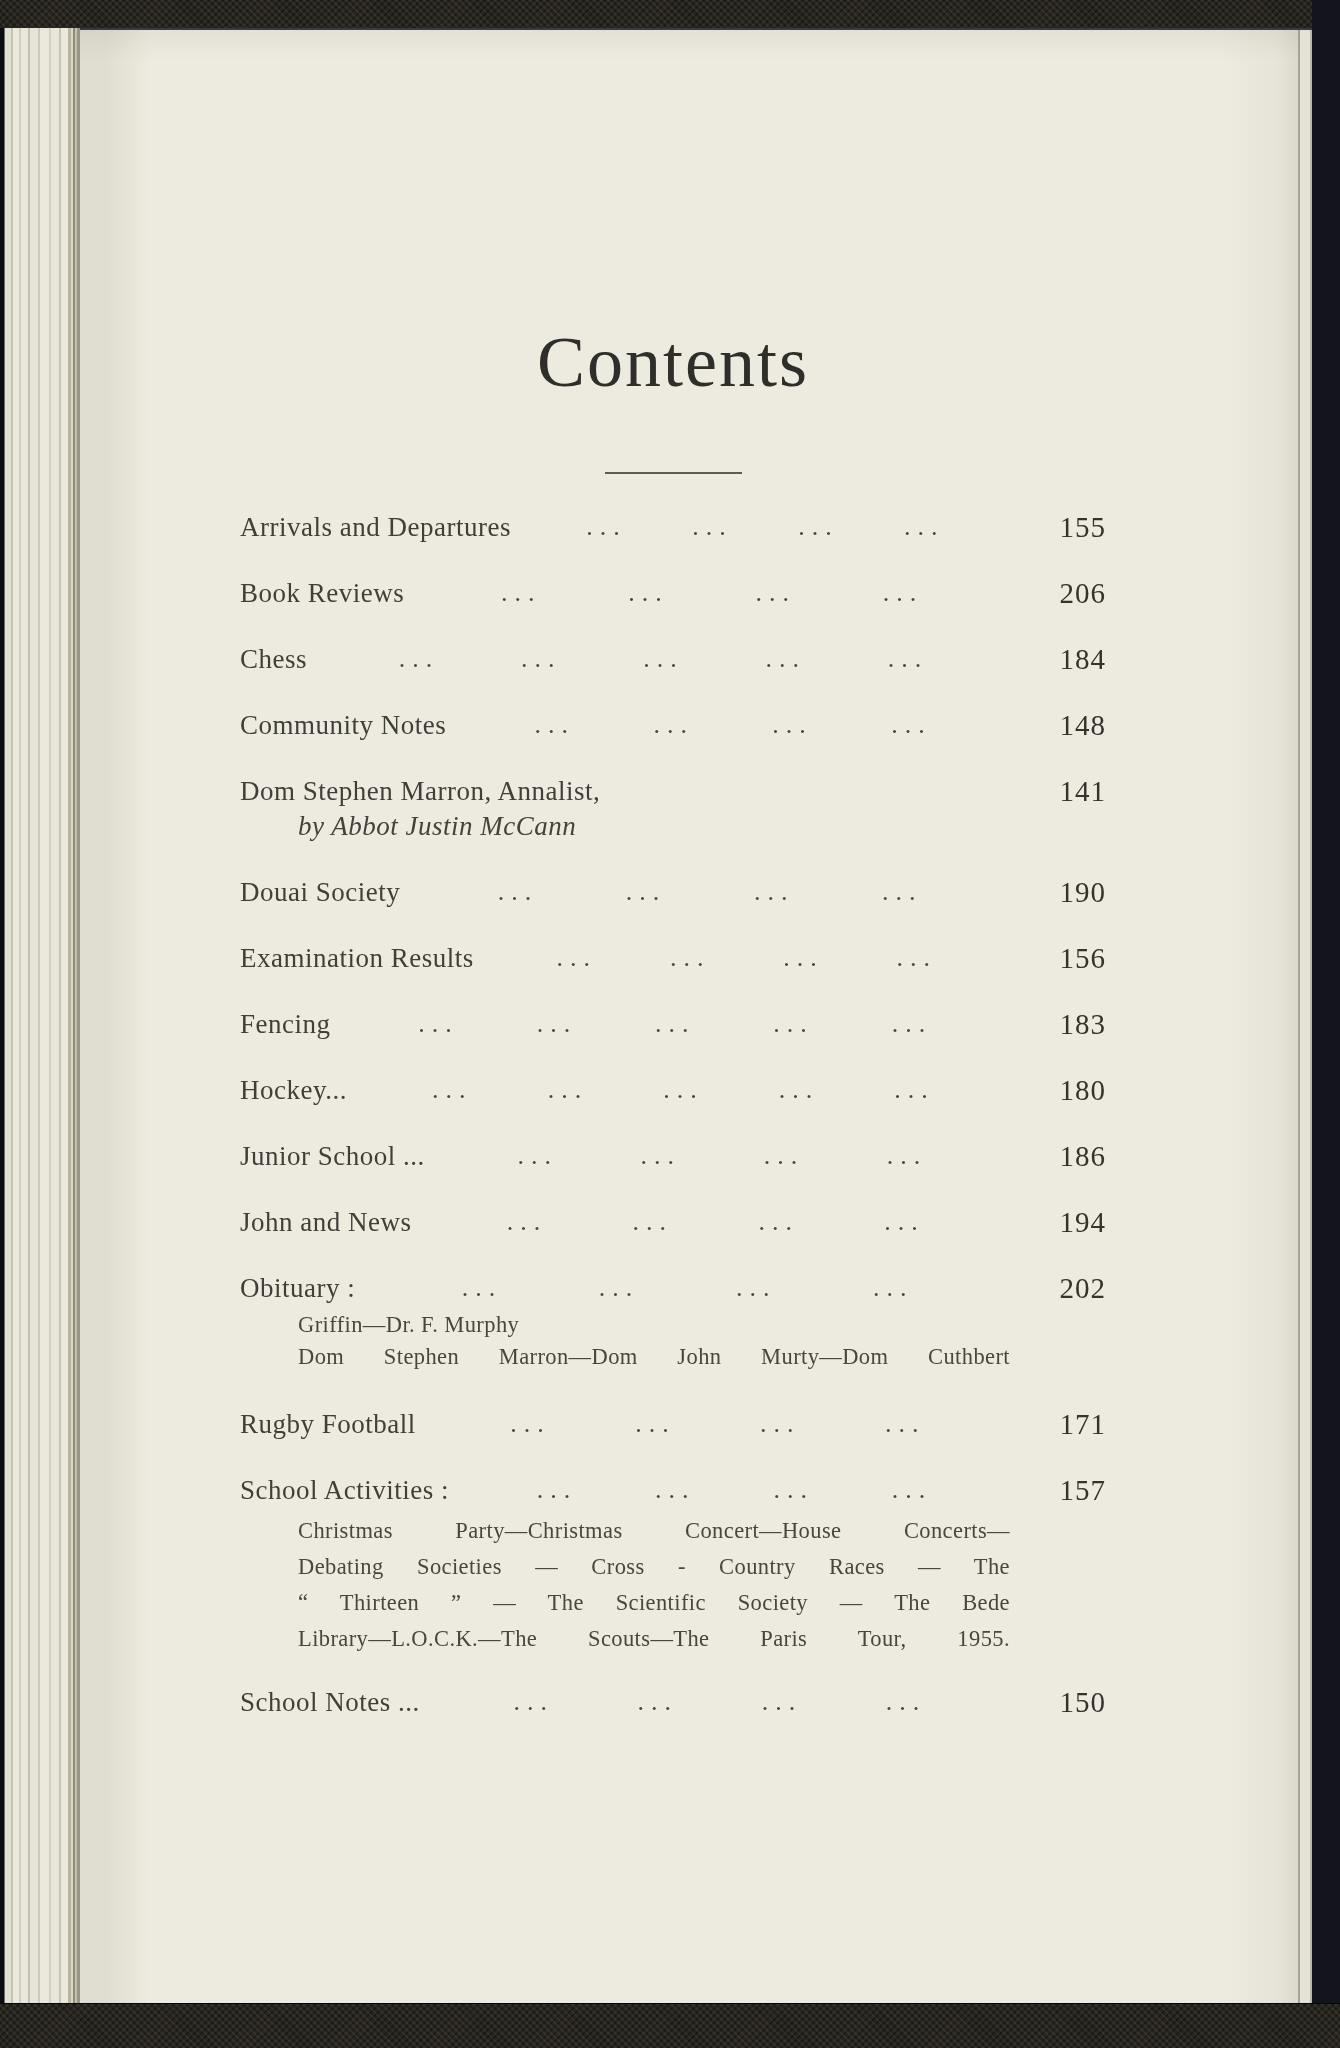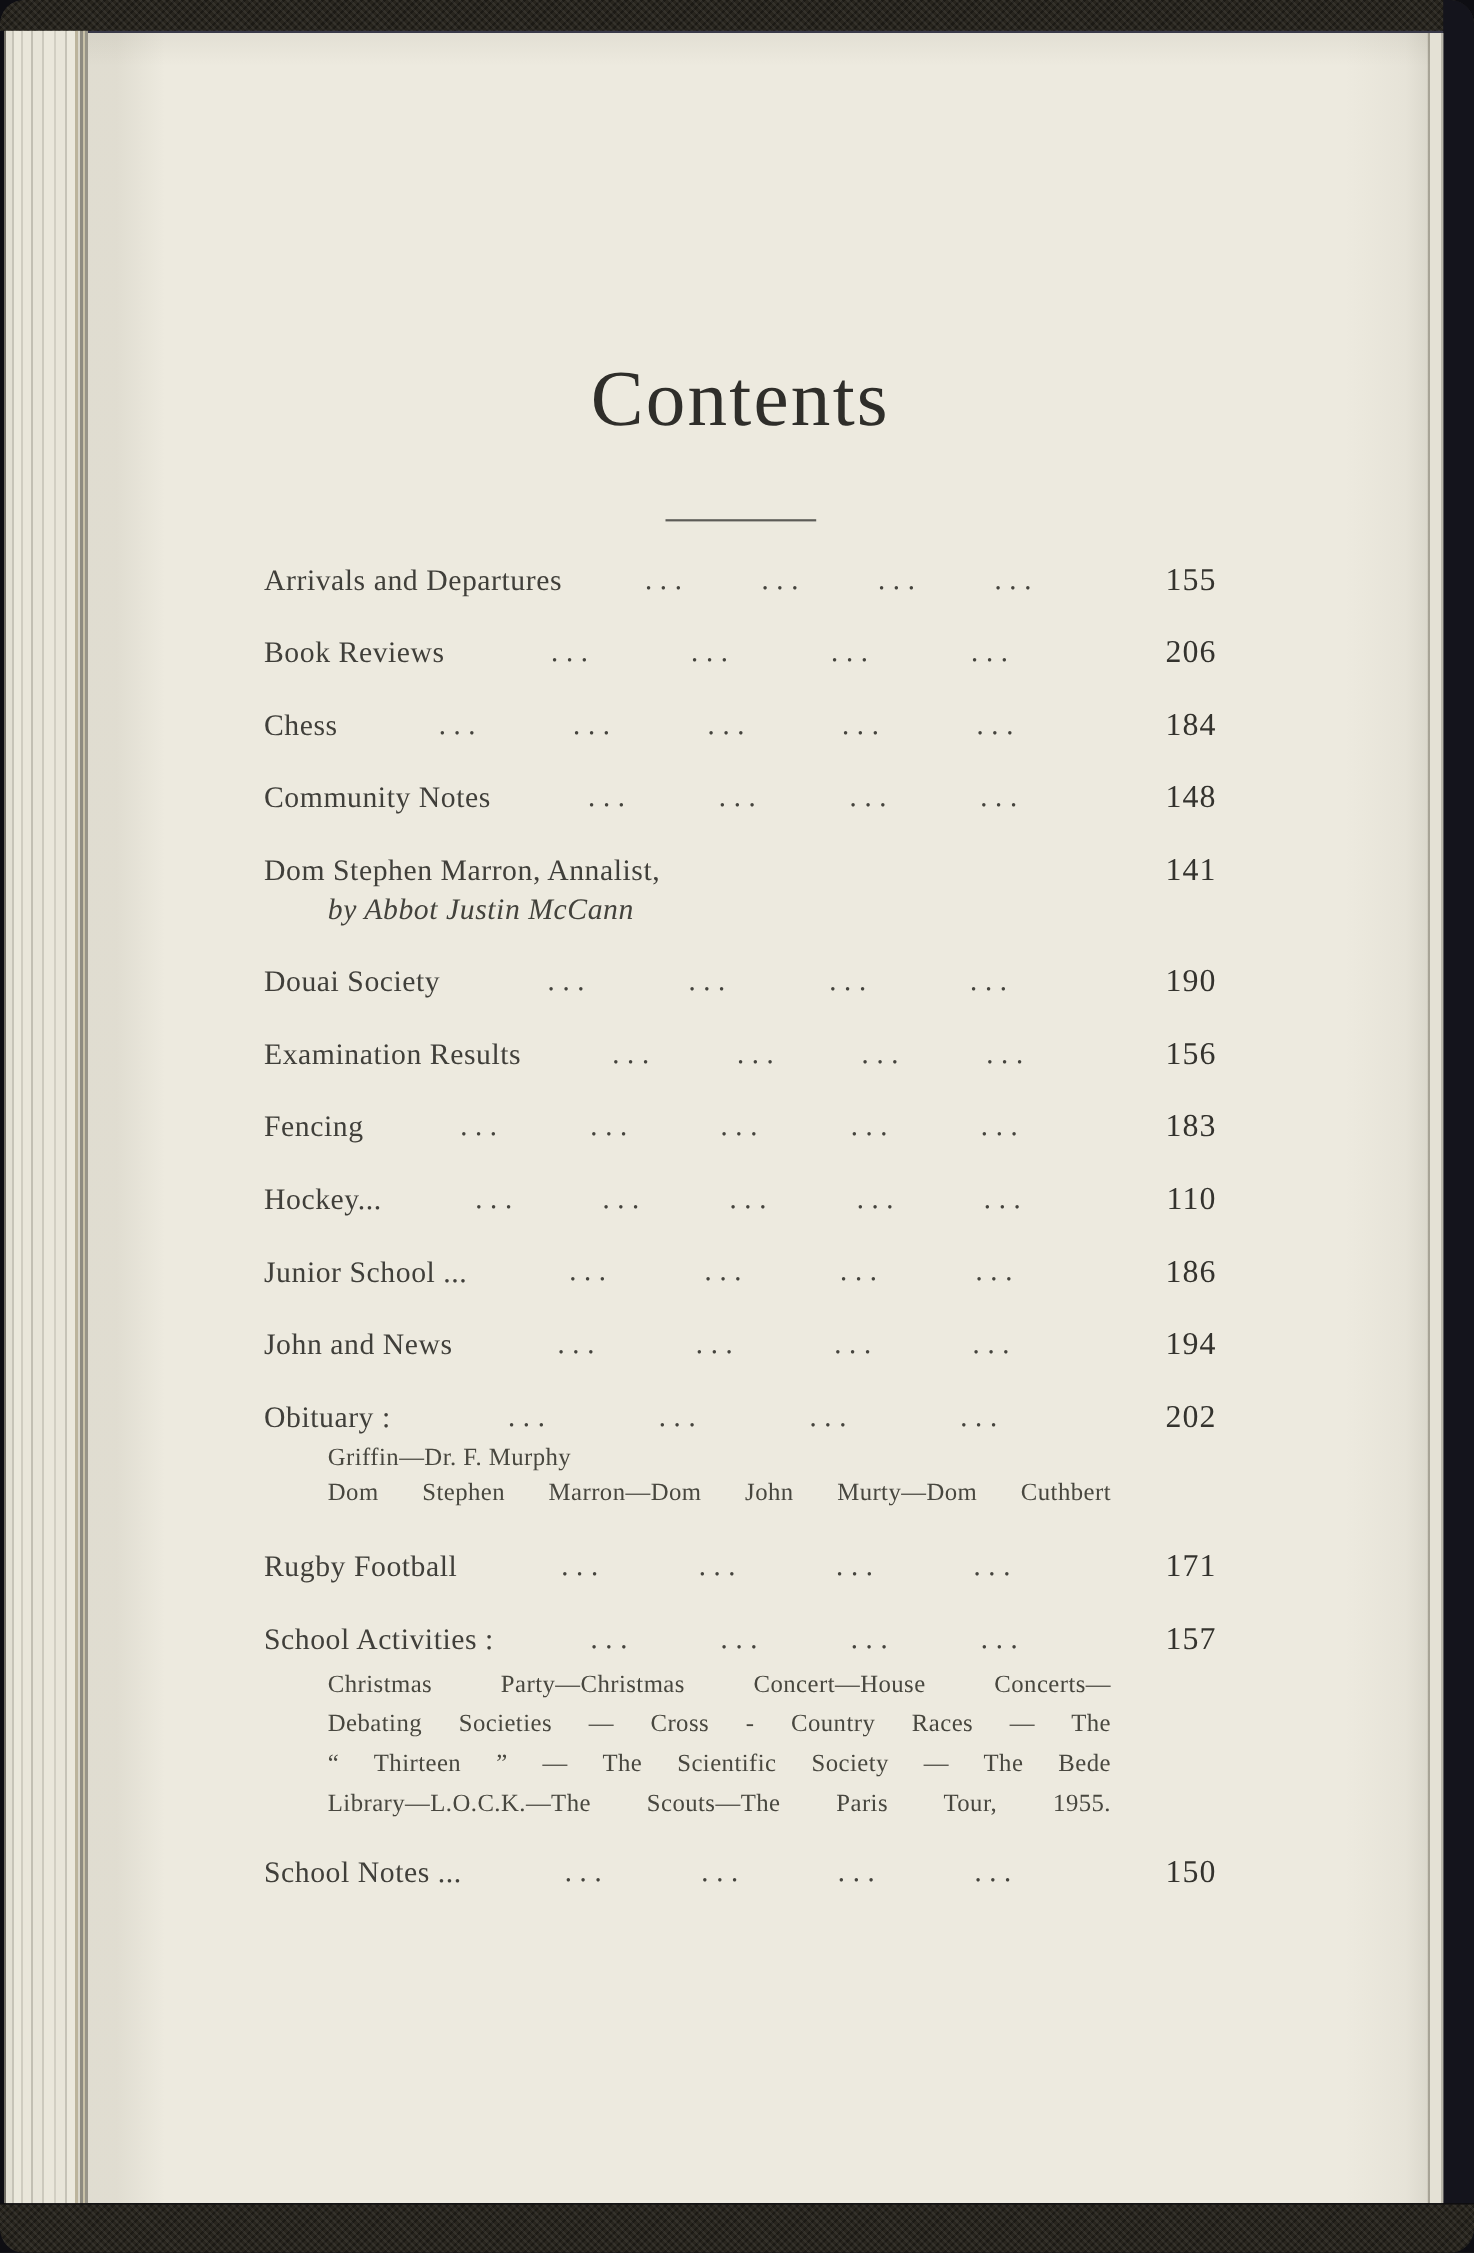--- a/index.html
+++ b/index.html
@@ -1,20 +1,19 @@
 <!DOCTYPE html>
 <html><head>
 <meta charset="utf-8">
 <style>
   html,body{margin:0;padding:0;background:#0e0e13;}
   .scene{
     position:relative;width:1340px;height:2048px;overflow:hidden;
     background:#13131a;
     font-family:"Liberation Serif","DejaVu Serif",serif;
-    border-radius:22px;
   }
   
   .cloth{
     background-color:#28251e;
     background-image:
       repeating-linear-gradient(45deg, rgba(255,255,255,.06) 0 2px, transparent 2px 5px),
       repeating-linear-gradient(-45deg, rgba(0,0,0,.30) 0 2px, transparent 2px 5px);
   }
   .cover-top{position:absolute;left:0;top:0;width:1340px;height:30px;border-bottom:2px solid #2a2f42;}
   .cover-bottom{position:absolute;left:0;top:2003px;width:1340px;height:45px;border-top:1px solid #06060a;}
@@ -181,21 +180,21 @@
           <div class="entry">
             <div class="row">
               <span class="row-title">Hockey...</span>
               <span class="leader">
                 <span class="dotgroup">...</span>
                 <span class="dotgroup">...</span>
                 <span class="dotgroup">...</span>
                 <span class="dotgroup">...</span>
                 <span class="dotgroup">...</span>
               </span>
-              <span class="pagenum">110</span>
+              <span class="pagenum">180</span>
             </div>
           </div>
           <div class="entry">
             <div class="row">
               <span class="row-title">Junior School ...</span>
               <span class="leader">
                 <span class="dotgroup">...</span>
                 <span class="dotgroup">...</span>
                 <span class="dotgroup">...</span>
                 <span class="dotgroup">...</span>

